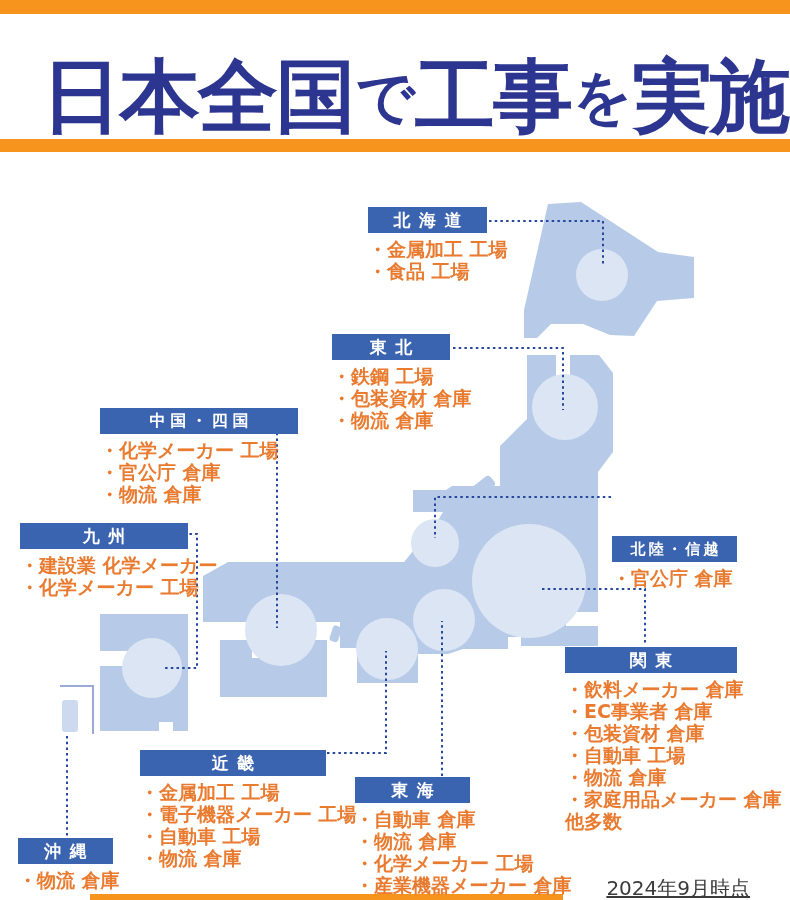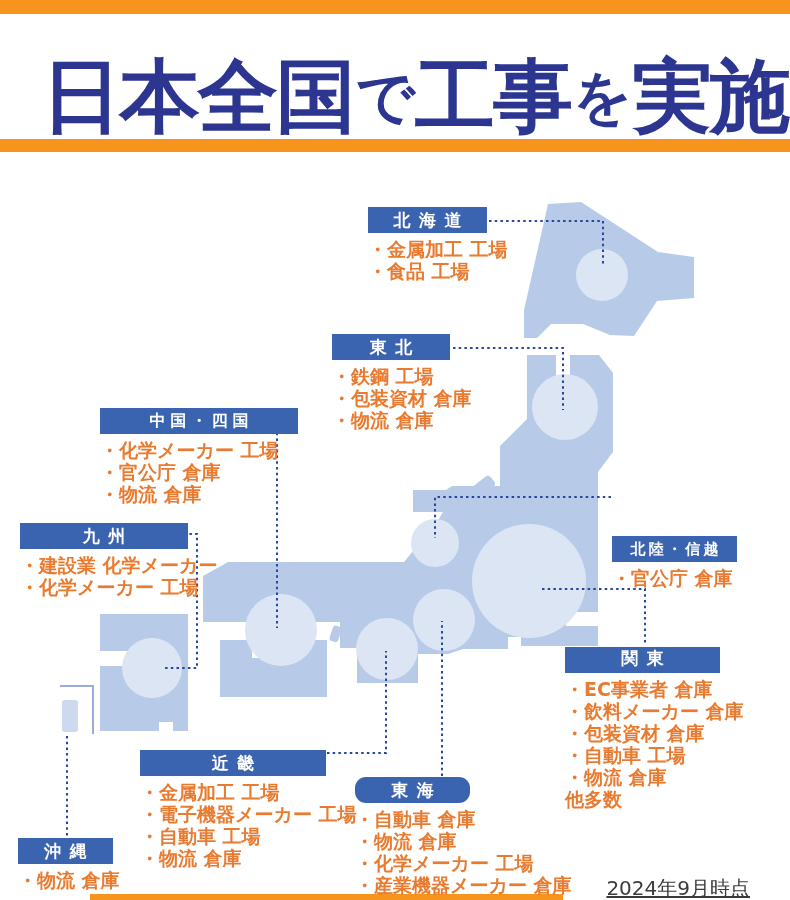--- a/index.html
+++ b/index.html
@@ -26,23 +26,23 @@
   .region{position:absolute;z-index:2;}
   .rlabel{height:26px;line-height:26px;background:var(--label-blue);color:#fff;
     font-weight:700;font-size:17px;letter-spacing:.5em;text-indent:.5em;text-align:center;}
   .items{margin-top:5px;}
   .item{font-size:19px;line-height:22px;font-weight:700;color:var(--item-orange);white-space:nowrap;}
   #rg-hokkaido{left:368px;top:207px;} #rg-hokkaido .rlabel{width:119px;}
   #rg-tohoku{left:332px;top:334px;}  #rg-tohoku .rlabel{width:118px;}
   #rg-chugoku{left:100px;top:408px;} #rg-chugoku .rlabel{width:198px;font-size:16px;letter-spacing:.3em;text-indent:.3em;}
   #rg-kyushu{left:20px;top:523px;}   #rg-kyushu .rlabel{width:168px;}
   #rg-hokuriku{left:612px;top:504px;margin-top:32px;}#rg-hokuriku .rlabel{width:125px;font-size:15px;letter-spacing:.22em;text-indent:.22em;}
-  #rg-kanto{left:565px;top:647px;}   #rg-kanto .rlabel{width:155px;font-family:Liberation Mono, monospace;}
+  #rg-kanto{left:565px;top:647px;}   #rg-kanto .rlabel{width:172px;}
   #rg-kinki{left:140px;top:742px;margin-top:8px;}   #rg-kinki .rlabel{width:186px;}
-  #rg-tokai{left:355px;top:777px;}   #rg-tokai .rlabel{width:115px;border-radius:11px;}
+  #rg-tokai{left:355px;top:777px;}   #rg-tokai .rlabel{width:115px;}
   #rg-okinawa{left:18px;top:838px;}  #rg-okinawa .rlabel{width:95px;}
   
   #asof{position:absolute;top:875px;right:40px;z-index:2;font-size:20px;
         color:var(--date-gray);font-weight:500;text-decoration:underline;}
 </style>
 </head>
 <body>
 
 <div id="stage">
 
@@ -126,25 +126,26 @@
   <div class="region" id="rg-hokuriku">
     <div class="rlabel">北陸・信越</div>
     <div class="items">
       <div class="item">・官公庁 倉庫</div>
     </div>
   </div>
 
   <div class="region" id="rg-kanto">
     <div class="rlabel">関東</div>
     <div class="items">
+      <div class="item">・飲料メーカー 倉庫</div>
       <div class="item">・EC事業者 倉庫</div>
-      <div class="item">・飲料メーカー 倉庫</div>
       <div class="item">・包装資材 倉庫</div>
       <div class="item">・自動車 工場</div>
       <div class="item">・物流 倉庫</div>
+      <div class="item">・家庭用品メーカー 倉庫</div>
       <div class="item">他多数</div>
     </div>
   </div>
 
   <div class="region" id="rg-kinki">
     <div class="rlabel">近畿</div>
     <div class="items">
       <div class="item">・金属加工 工場</div>
       <div class="item">・電子機器メーカー 工場</div>
       <div class="item">・自動車 工場</div>

